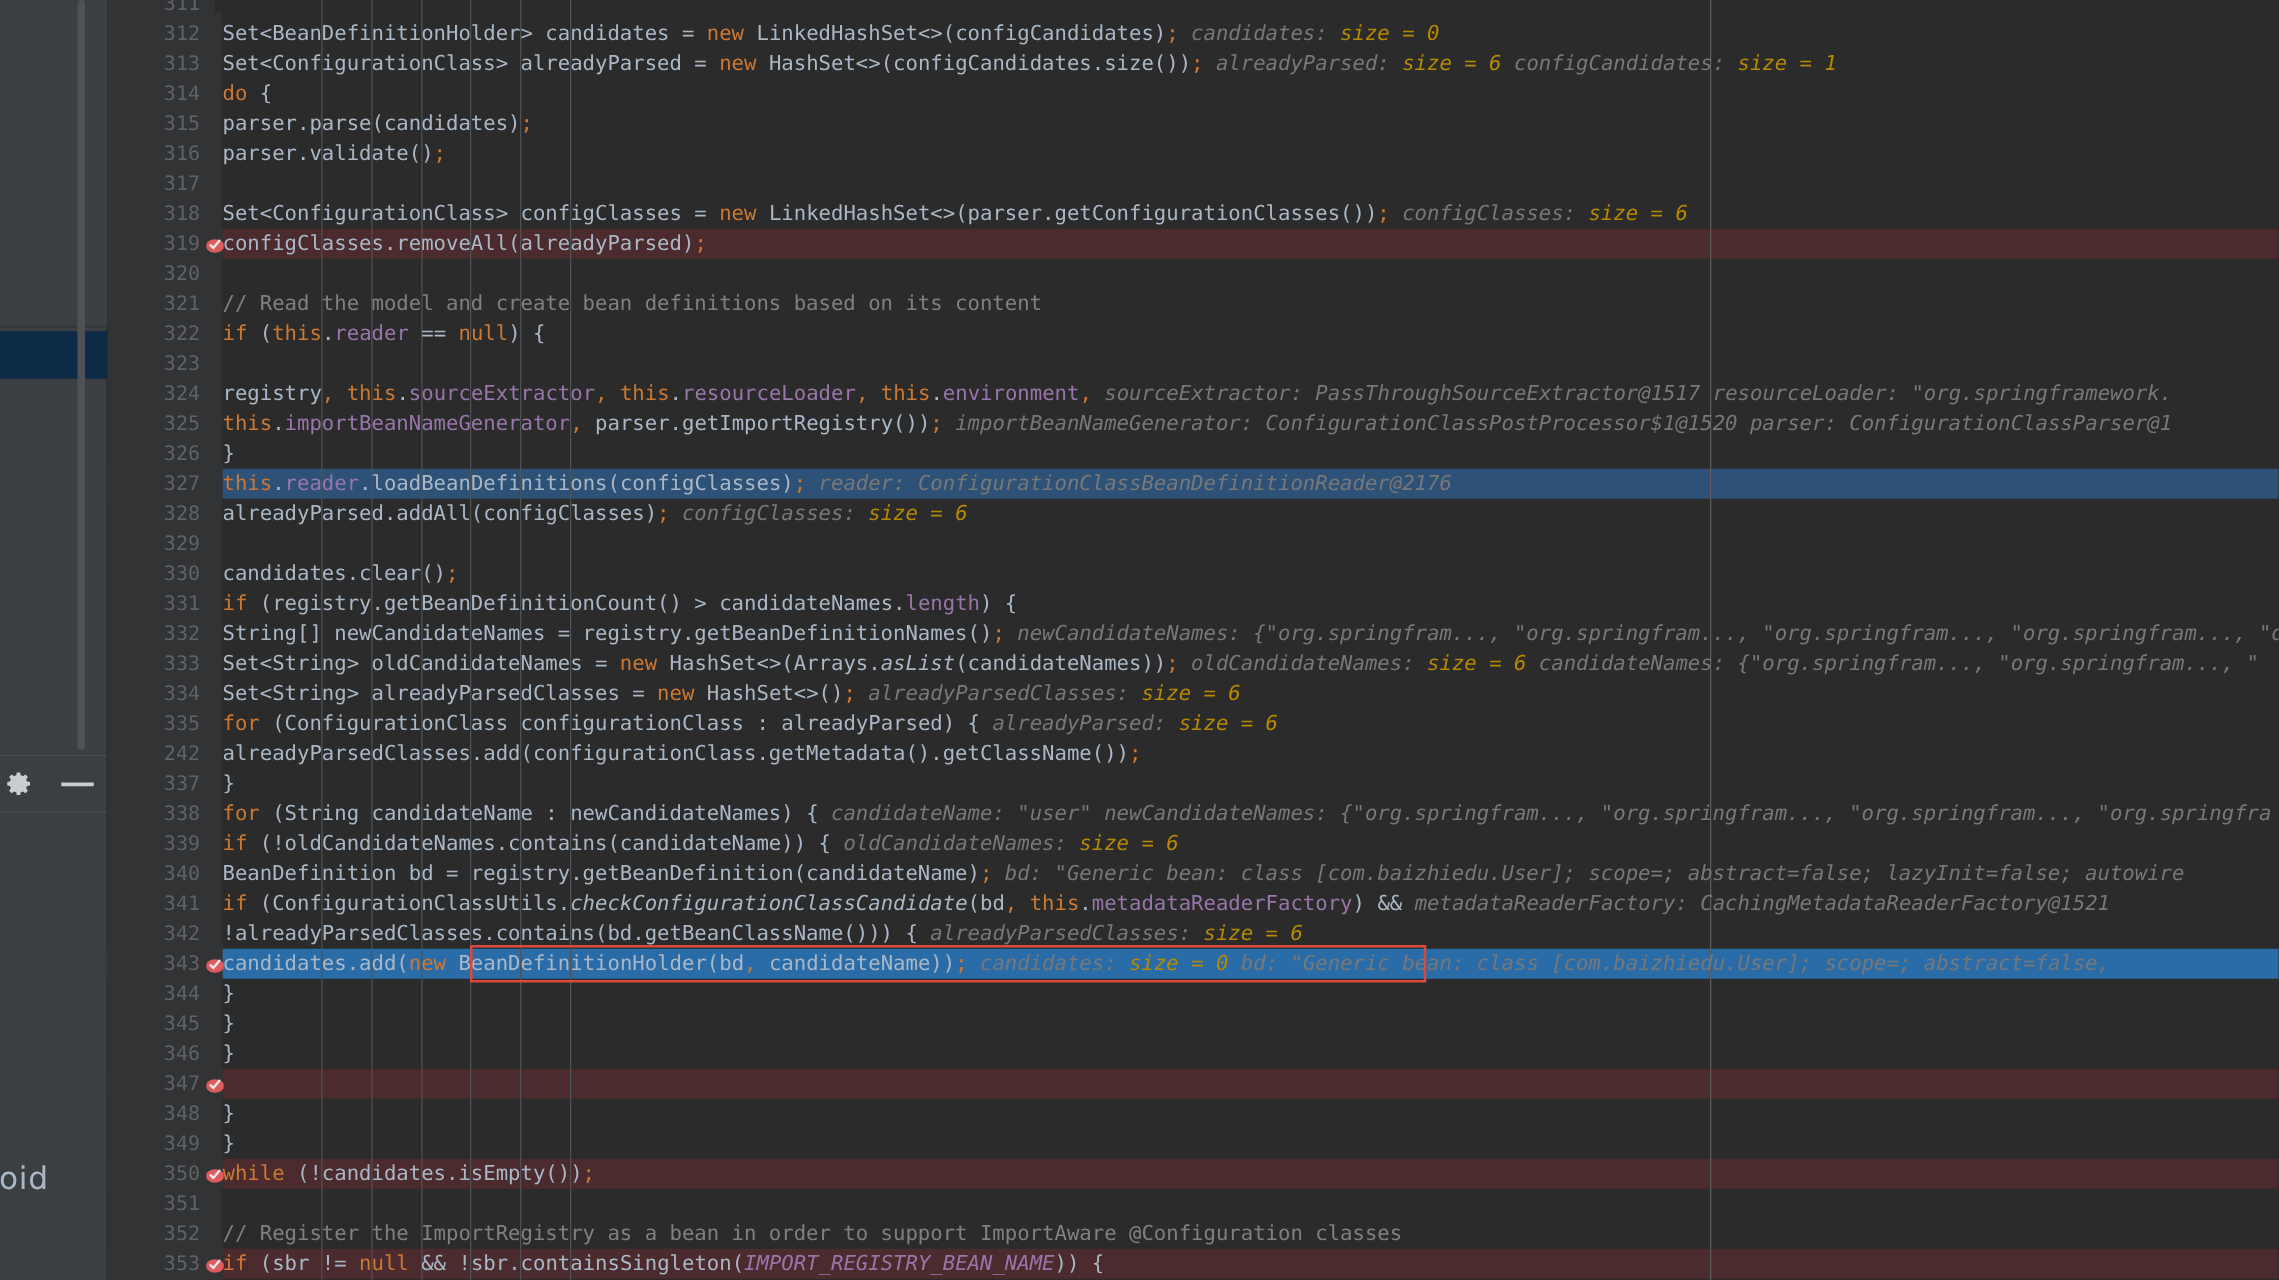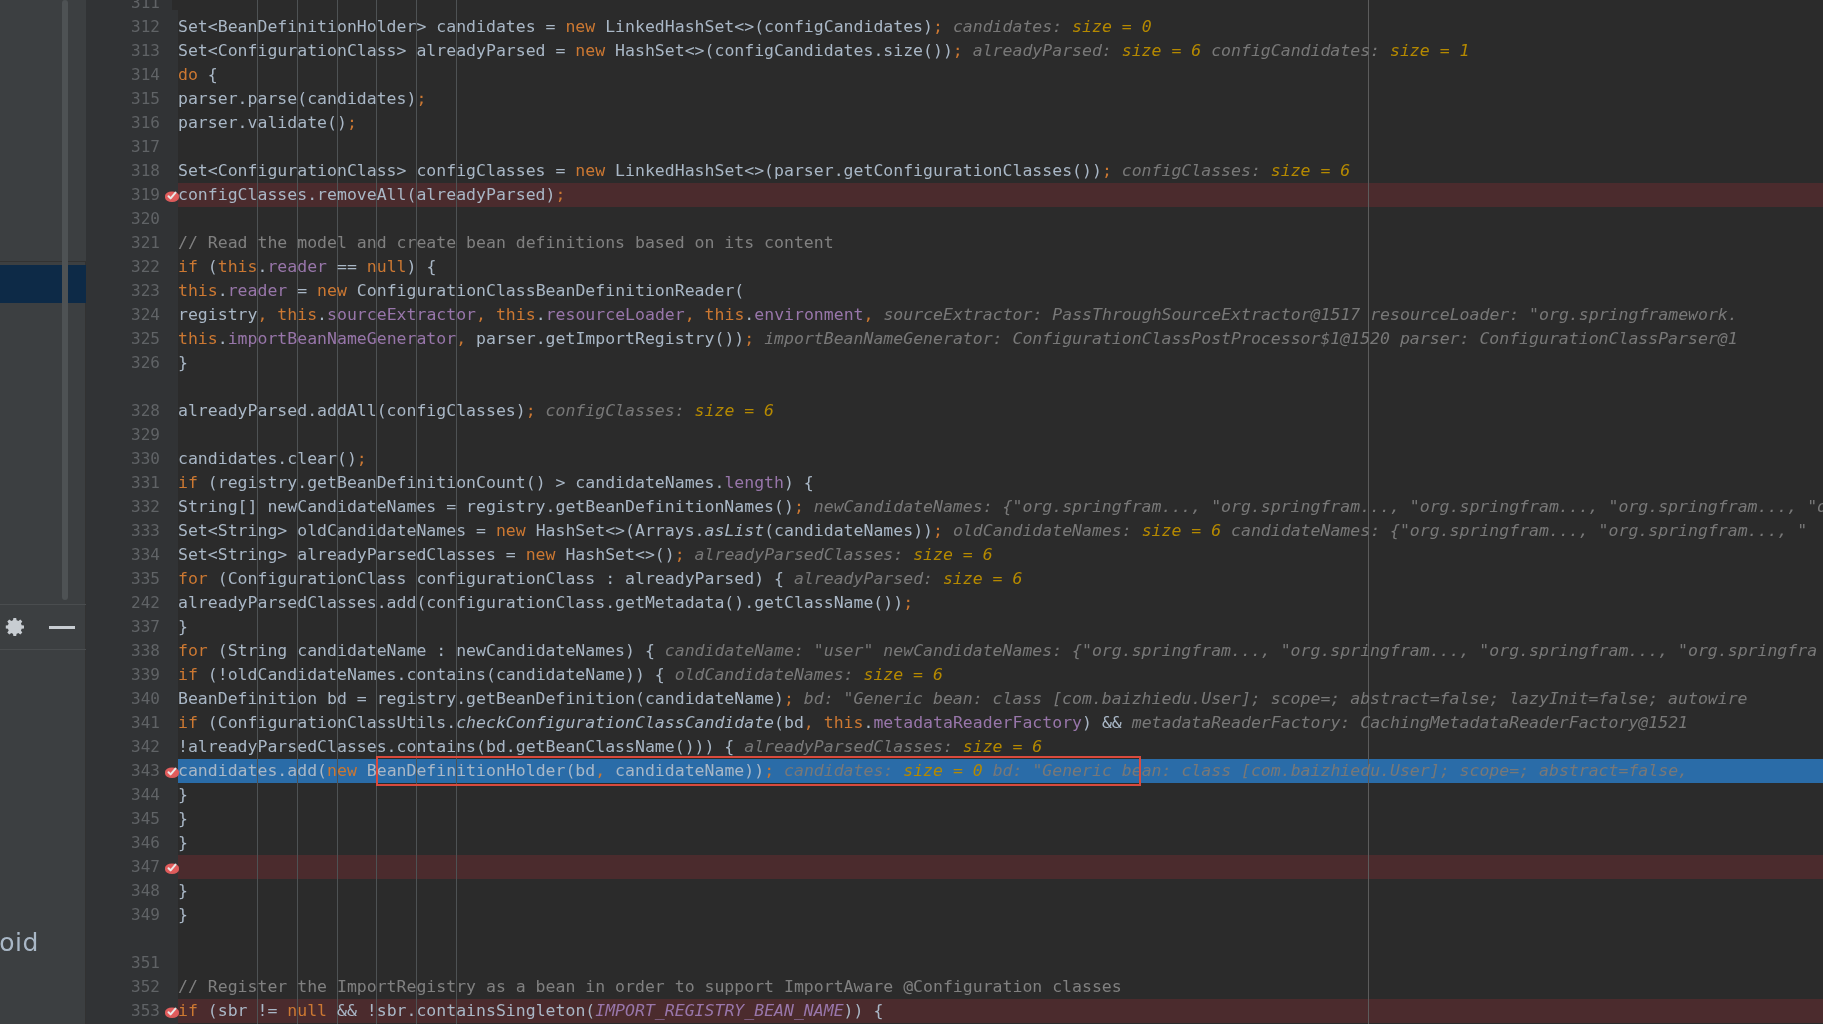--- a/index.html
+++ b/index.html
@@ -224,33 +224,38 @@
         <div class="row" style="top: 231px; position: absolute; left: 0px; right: 0px;">
           <div class="lineno">321</div>
           <div class="code">            <span class="cmt">// Read the model and create bean definitions based on its content</span></div>
         </div>
         <div class="row" style="top: 255px; position: absolute; left: 0px; right: 0px;">
           <div class="lineno">322</div>
           <div class="code">            <span class="kw">if</span> (<span class="kw">this</span>.<span class="fld">reader</span> == <span class="kw">null</span>) {</div>
         </div>
         <div class="row" style="top: 279px; position: absolute; left: 0px; right: 0px;">
           <div class="lineno">323</div>
-          <div class="code">                <span class="kw">this</span>.<span class="fld">reader</span> = <span class="kw">new</span> ConfigurationClassBeanDefinitionReader(</div>
         </div>
         <div class="row" style="top: 303px; position: absolute; left: 0px; right: 0px;">
           <div class="lineno">324</div>
           <div class="code">                        registry<span class="kw">,</span> <span class="kw">this</span>.<span class="fld">sourceExtractor</span><span class="kw">,</span> <span class="kw">this</span>.<span class="fld">resourceLoader</span><span class="kw">,</span> <span class="kw">this</span>.<span class="fld">environment</span><span class="kw">,</span>  <span class="hint">sourceExtractor: PassThroughSourceExtractor@1517   resourceLoader: "org.springframework.</span></div>
         </div>
         <div class="row" style="top: 327px; position: absolute; left: 0px; right: 0px;">
           <div class="lineno">325</div>
           <div class="code">                        <span class="kw">this</span>.<span class="fld">importBeanNameGenerator</span><span class="kw">,</span> parser.getImportRegistry())<span class="kw">;</span>  <span class="hint">importBeanNameGenerator: ConfigurationClassPostProcessor$1@1520   parser: ConfigurationClassParser@1</span></div>
         </div>
         <div class="row" style="top: 351px; position: absolute; left: 0px; right: 0px;">
           <div class="lineno">326</div>
           <div class="code">            }</div>
+        </div>
+        <div class="row" style="top: 375px; position: absolute; left: 0px; right: 0px;">
+          <div class="gutterband exec-line"></div>
+          <div class="band exec-line"></div>
+          <div class="lineno">327</div>
+          <div class="code">            <span class="kw">this</span>.<span class="fld">reader</span>.loadBeanDefinitions(configClasses)<span class="kw">;</span>  <span class="hint">reader: ConfigurationClassBeanDefinitionReader@2176</span></div>
         </div>
         <div class="row" style="top: 399px; position: absolute; left: 0px; right: 0px;">
           <div class="lineno">328</div>
           <div class="code">            alreadyParsed.addAll(configClasses)<span class="kw">;</span>  <span class="hint">configClasses:  <span class="hint-num">size = 6</span></span></div>
         </div>
         <div class="row" style="top: 423px; position: absolute; left: 0px; right: 0px;">
           <div class="lineno">329</div>
           <div class="code"></div>
         </div>
         <div class="row" style="top: 447px; position: absolute; left: 0px; right: 0px;">
@@ -338,20 +343,31 @@
               <path d="M4.5 8.2 L6.6 10.4 L11.5 4.6" stroke="#e8e8e8" stroke-width="2" fill="none" stroke-linecap="round" stroke-linejoin="round"></path>
             </svg></div>
         </div>
         <div class="row" style="top: 879px; position: absolute; left: 0px; right: 0px;">
           <div class="lineno">348</div>
           <div class="code">            }</div>
         </div>
         <div class="row" style="top: 903px; position: absolute; left: 0px; right: 0px;">
           <div class="lineno">349</div>
           <div class="code">        }</div>
+        </div>
+        <div class="row" style="top: 927px; position: absolute; left: 0px; right: 0px;">
+          <div class="gutterband bp-line"></div>
+          <div class="band bp-line"></div>
+          <div class="lineno">350</div>
+          <div class="bp"><svg width="16" height="16" viewBox="0 0 16 16">
+              <ellipse cx="8" cy="9.5" rx="7" ry="4.6" fill="#db5c5c"></ellipse>
+              <ellipse cx="8" cy="8" rx="7" ry="4.6" fill="#e05c5c"></ellipse>
+              <path d="M4.5 8.2 L6.6 10.4 L11.5 4.6" stroke="#e8e8e8" stroke-width="2" fill="none" stroke-linecap="round" stroke-linejoin="round"></path>
+            </svg></div>
+          <div class="code">        <span class="kw">while</span> (!candidates.isEmpty())<span class="kw">;</span></div>
         </div>
         <div class="row" style="top: 951px; position: absolute; left: 0px; right: 0px;">
           <div class="lineno">351</div>
           <div class="code"></div>
         </div>
         <div class="row" style="top: 975px; position: absolute; left: 0px; right: 0px;">
           <div class="lineno">352</div>
           <div class="code">        <span class="cmt">// Register the ImportRegistry as a bean in order to support ImportAware @Configuration classes</span></div>
         </div>
         <div class="row" style="top: 999px; position: absolute; left: 0px; right: 0px;">

